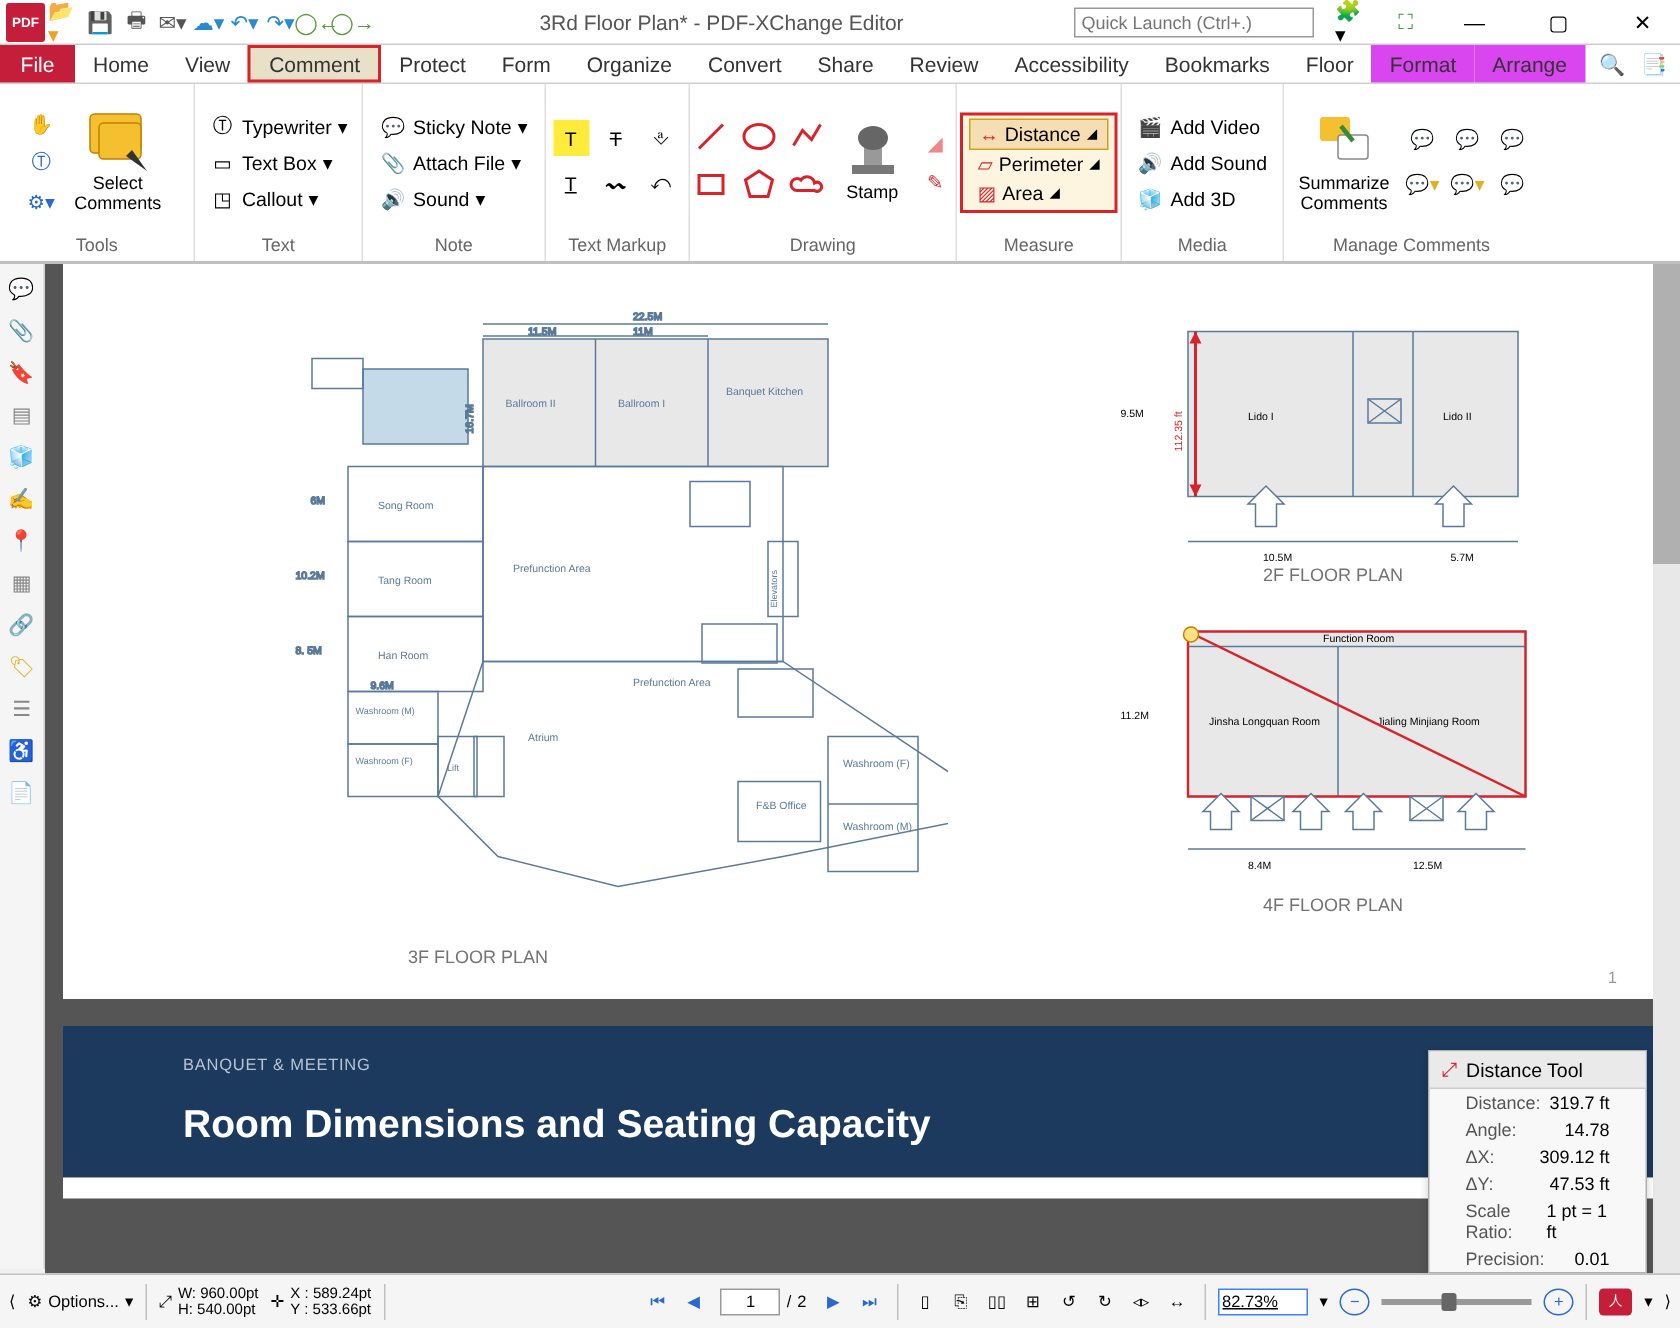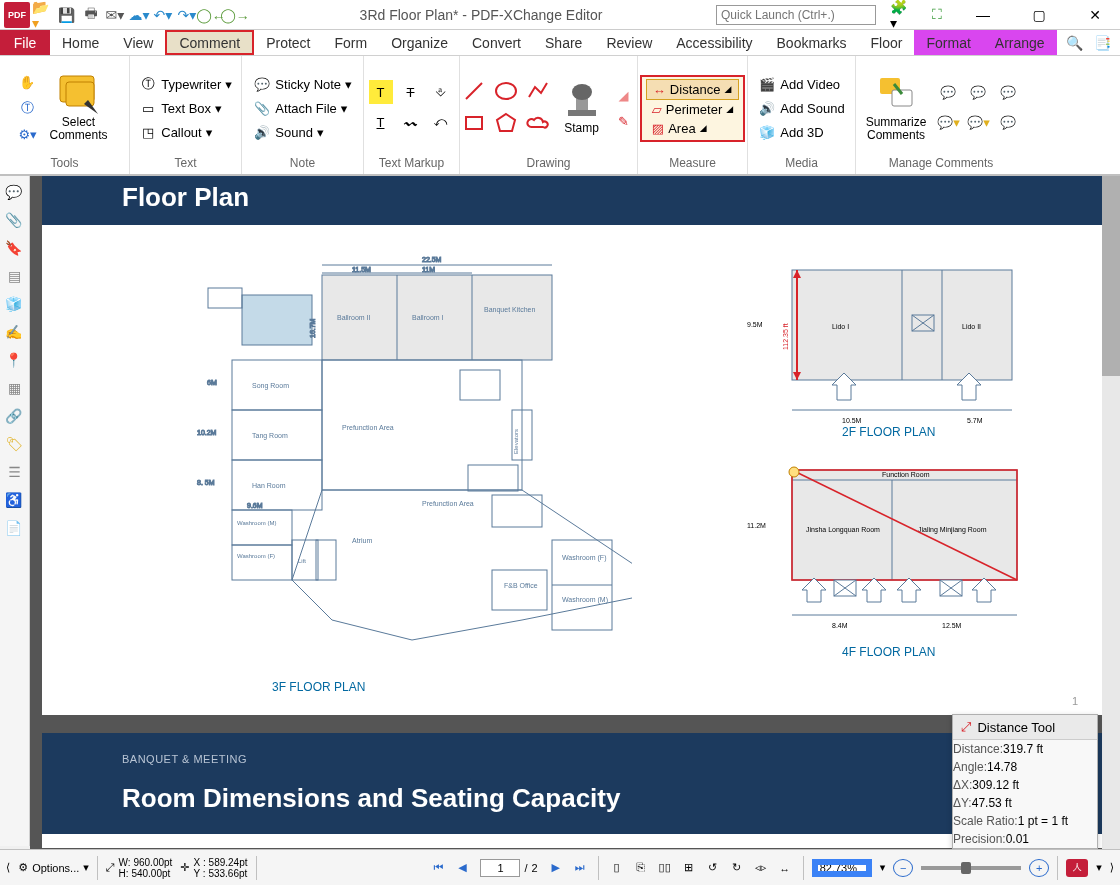--- a/index.html
+++ b/index.html
@@ -57,38 +57,38 @@
 .page-num { position: absolute; right: 30px; bottom: 8px; color: #999; font-size: 11px; }
 
 .page2-bar { background: #1c3a5e; color: #fff; margin: 18px 12px 0; padding: 20px 30px 20px 80px; }
 .page2-bar .small { font-size: 11px; color: #b8c4d4; margin-bottom: 18px; letter-spacing: 0.5px; }
 .page2-bar h2 { font-size: 26px; font-weight: bold; }
 .page2-white { background:#fff; height:14px; margin:0 12px; }
 
 
 .fp { position: absolute; }
 .fp-text { font-size: 7px; color: #5a7a9a; }
-.fp-title { font-size: 12px; color: #0369a1; text-align: center; font-weight: 500; }
+.fp-title { font-size: 12px; color: #737373; text-align: center; font-weight: 500; }
 
 
 .dist-popup { position: absolute; right: 22px; bottom: 0px; width: 146px; background: #f8f8f8; border: 1px solid #b0b0b0; box-shadow: 0 2px 6px rgba(0,0,0,0.2); z-index: 10; }
 .dist-popup-head { background: #eaeaea; padding: 4px 8px; display: flex; align-items: center; gap: 6px; font-size: 13px; border-bottom: 1px solid #ccc; }
-.dist-popup-row { display: flex; padding: 2px 0; font-size: 12px; }
+.dist-popup-row { display: flex; justify-content: space-between; padding: 2px 24px; font-size: 12px; }
 .dist-popup-row .k { color: #555; }
 .dist-popup-row .v { color: #000; }
 
 
 .statusbar { position: absolute; left: 0; bottom: 0; width: 100%; height: 36px; background: #f5f5f5; border-top: 1px solid #c0c0c0; display: flex; align-items: center; font-size: 11px; padding: 0 6px; gap: 8px; }
 .sb-seg { display: flex; align-items: center; gap: 4px; }
 .sb-divider { width: 1px; height: 24px; background: #c0c0c0; }
 .sb-wh { display: flex; flex-direction: column; font-size: 10px; line-height: 1.1; }
 .sb-icons { display: flex; gap: 4px; }
 .sb-icon { width: 20px; height: 18px; display: flex; align-items: center; justify-content: center; cursor: pointer; }
 .page-input { width: 40px; text-align: center; border: 1px solid #999; height: 18px; font-size: 11px; }
-.zoom-input { width: 60px; border: 6px solid #3b82f6; height: 18px; font-size: 11px; padding: 0 2px; text-decoration: underline; }
+.zoom-input { width: 60px; border: 1px solid #3b82f6; height: 18px; font-size: 11px; padding: 0 2px; text-decoration: underline; }
 .zoom-slider { width: 100px; height: 4px; background: #999; position: relative; }
 .zoom-thumb { position: absolute; left: 40%; top: -4px; width: 10px; height: 12px; background: #666; border-radius: 2px; }
 </style>
 </head>
 <body>
 
 <div class="titlebar">
   <div class="titlebar-left">
     <div class="app-logo">PDF</div>
     <div class="tb-icon" style="color:#f0a020">📂▾</div>
@@ -353,23 +353,20 @@
   <div class="side-icon" style="color:#2a8acc">📍</div>
   <div class="side-icon" style="color:#888">▦</div>
   <div class="side-icon" style="color:#2a8acc">🔗</div>
   <div class="side-icon" style="color:#e0b020">🏷</div>
   <div class="side-icon" style="color:#888">☰</div>
   <div class="side-icon" style="color:#3a9a3a">♿</div>
   <div class="side-icon" style="color:#3a9a3a">📄</div>
 </div>
 
 <div class="doc-area">
-  <div class="page-header">
-    <h1>Floor Plan</h1>
-  </div>
   <div class="page">
 
     <svg class="fp" style="left:130px;top:15px;width:460px;height:440px" viewBox="0 0 460 440">
       <g fill="none" stroke="#5a7a9a" stroke-width="1">
         <rect x="150" y="35" width="230" height="85" fill="#e8e8e8"></rect>
         <line x1="225" y1="35" x2="225" y2="120"></line>
         <line x1="300" y1="35" x2="300" y2="120"></line>
         <rect x="60" y="120" width="90" height="50"></rect>
         <rect x="60" y="170" width="90" height="50"></rect>
         <rect x="60" y="220" width="90" height="50"></rect>

